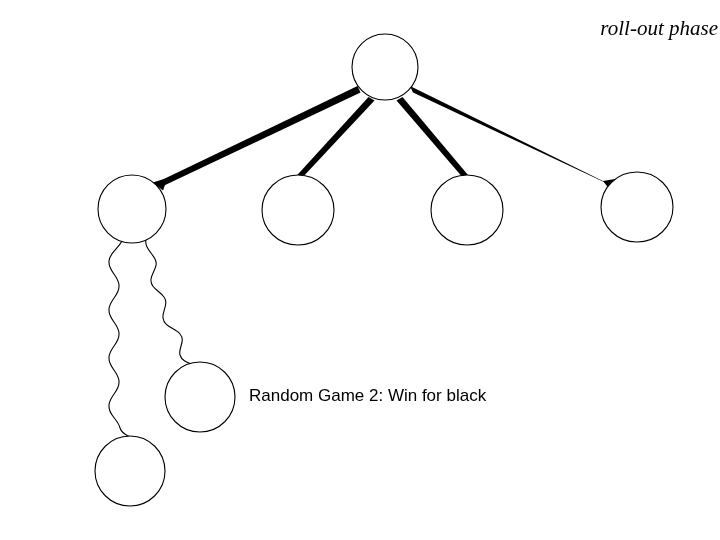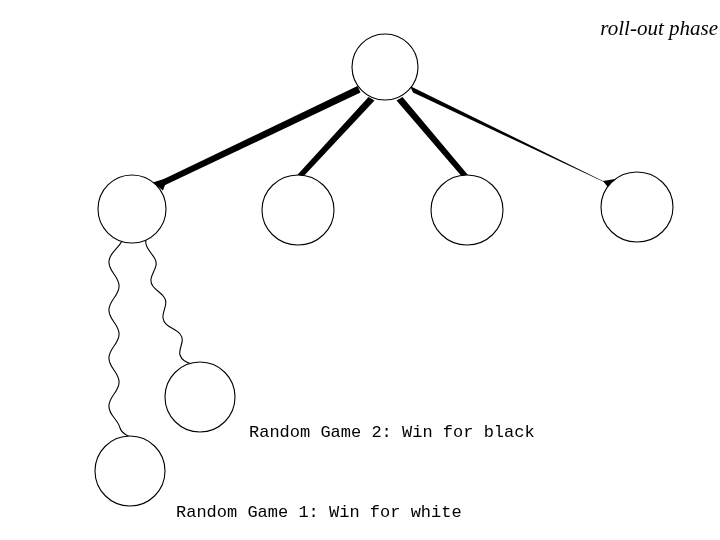--- a/index.html
+++ b/index.html
@@ -31,26 +31,25 @@
     font-style: italic;
     font-size: 21px;
     line-height: 26px;
     color: #000000;
     white-space: nowrap;
     letter-spacing: 0px;
     margin-top: 11px;
   }
   .game-label {
     position: absolute;
-    font-family: Liberation Mono, monospace;
+    font-family: Liberation Sans, sans-serif;
     font-size: 17px;
     line-height: 20px;
     color: #000000;
     white-space: nowrap;
-    margin-top: 37px;
   }
   .game-label.l2 { left: 249px; top: 386px; }
   .game-label.l1 { left: 176px; top: 466px; }
   .node-circle {
     fill: #ffffff;
     stroke: #000000;
     stroke-width: 1.1;
   }
   .tree-edge {
     fill: #000000;
@@ -115,15 +114,14 @@
       <ellipse class="node-circle" cx="637" cy="207" rx="36" ry="35"></ellipse>
       <ellipse class="node-circle" cx="200" cy="397" rx="35" ry="35"></ellipse>
       <ellipse class="node-circle" cx="130" cy="471" rx="35" ry="35"></ellipse>
     </g>
   </svg>
 
   <div class="phase-title">roll-out phase</div>
 
   <div class="game-label l2">Random Game 2: Win for black</div>
 
-  <div class="game-label l1">Random Game 1: Win for white</div>
 
 </div>
 
 </body></html>

